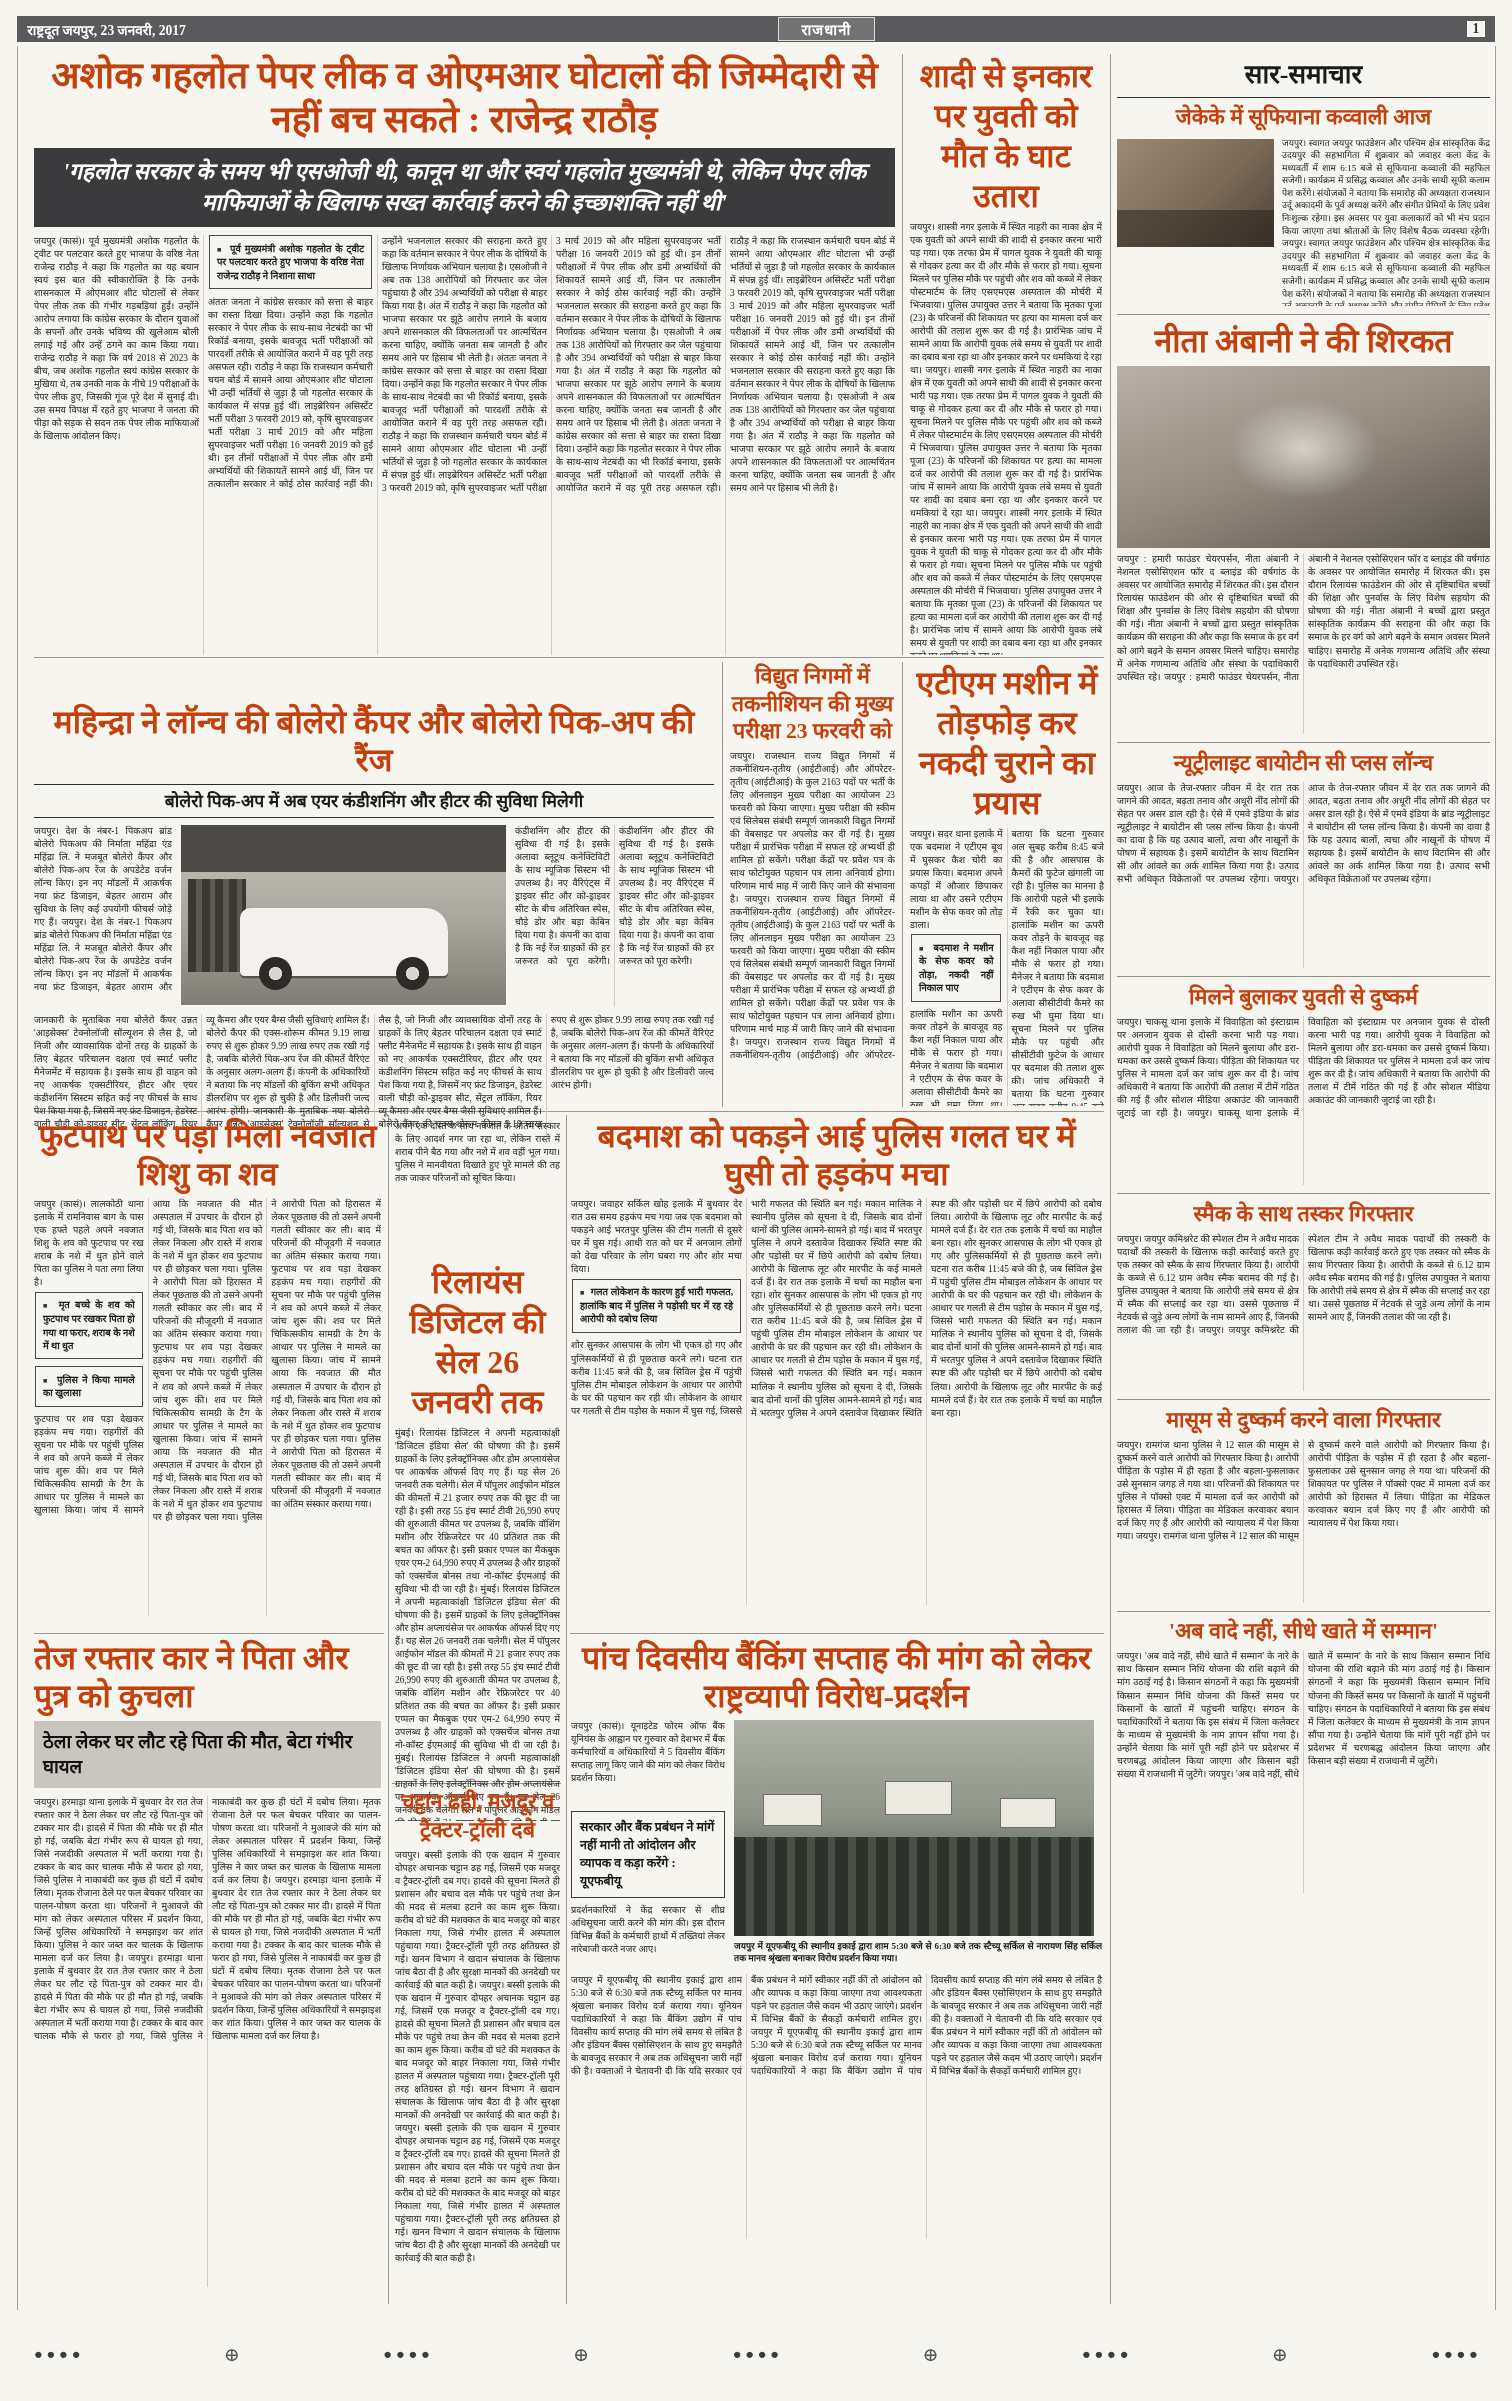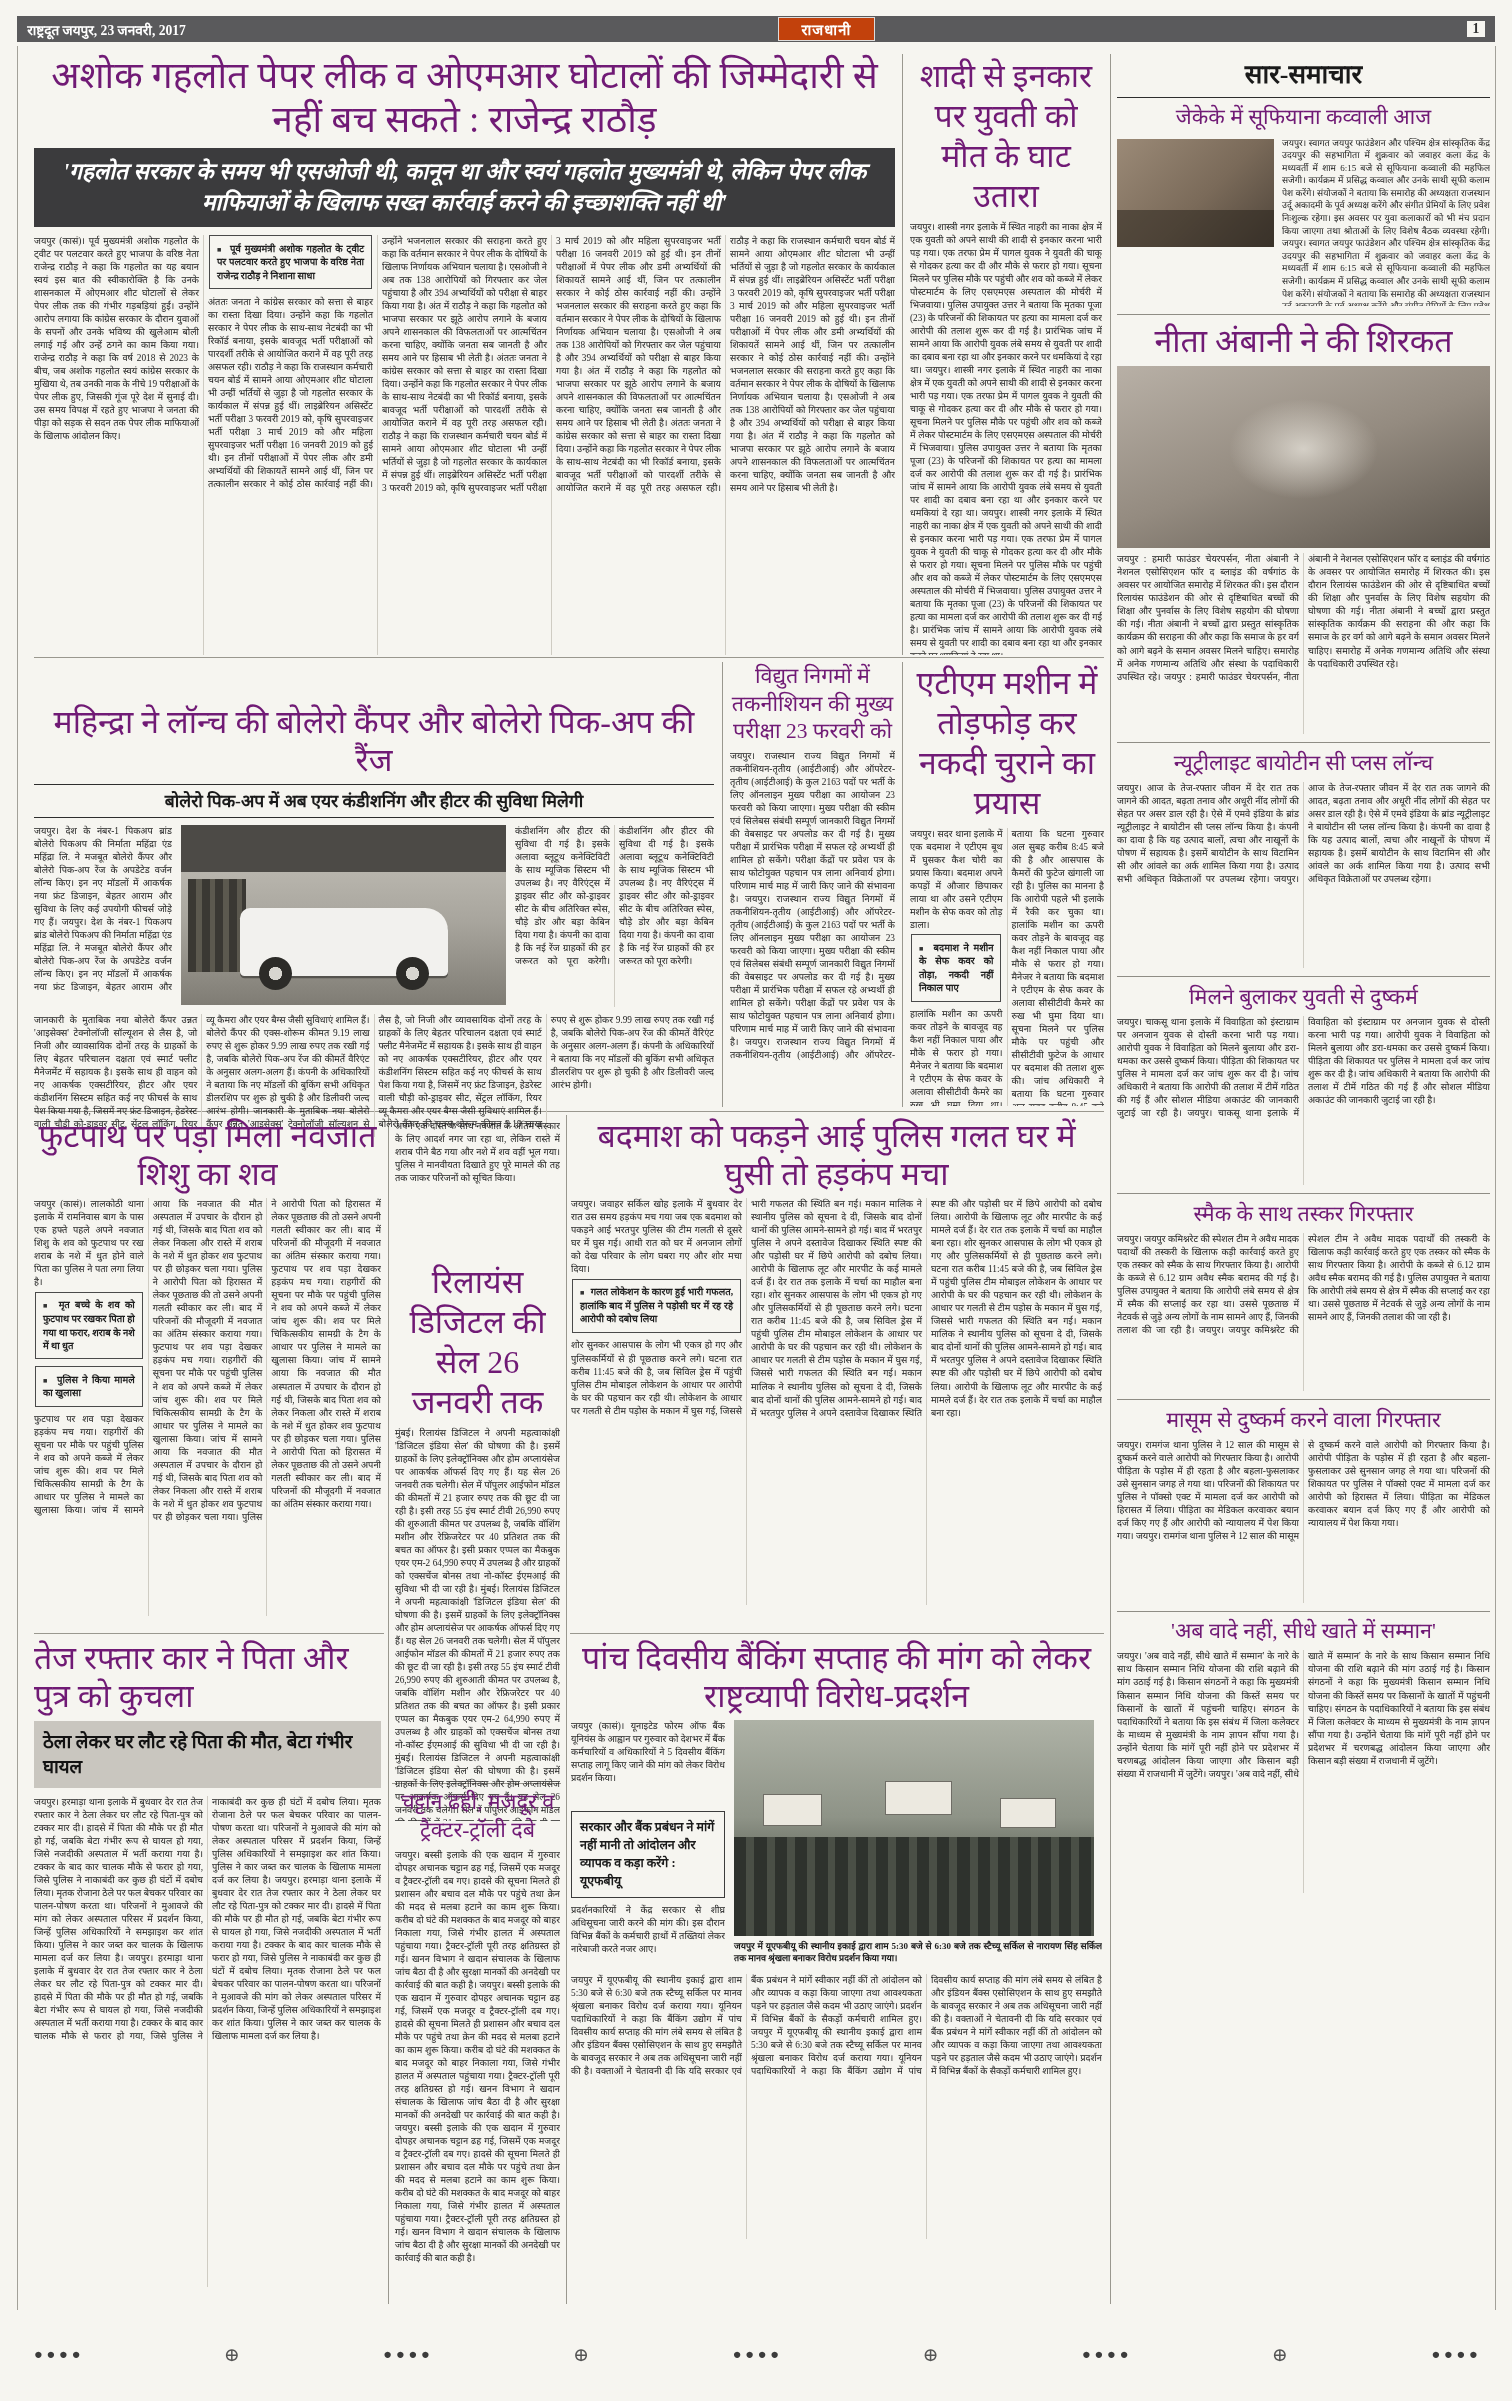--- a/index.html
+++ b/index.html
@@ -2,31 +2,31 @@
 <html style="font-size:9px"><head>
 <meta charset="utf-8">
 <style>
   html,body{margin:0;padding:0;background:#b9b8b4;}
   .page{position:relative;width:1512px;height:2401px;background:#f6f5f0;margin:0 auto;
         font-family:"Liberation Serif","DejaVu Serif",serif;color:#1a1a1a;overflow:hidden;}
   
   .header-bar{position:absolute;left:17px;top:16px;width:1478px;height:26px;background:#5a5a5c;
               color:#fff;display:flex;align-items:center;justify-content:space-between;padding:0 10.2px;box-sizing:border-box;}
   .mh-left{font-size:13.6px;font-weight:700;}
-  .mh-center{font-size:14.7px;font-weight:700;letter-spacing:1.1px;background:#c2410c;border:0.6px solid #dcdcdc;
+  .mh-center{font-size:14.7px;font-weight:700;letter-spacing:1.1px;background:#737373;border:0.6px solid #dcdcdc;
              padding:1.1px 22.6px;}
   .mh-right{font-size:13.6px;font-weight:700;background:#f6f5f0;color:#333;padding:0 5.6px;}
   
   .vr,.hrule{position:absolute;background:#9a988f;}
   .vr{width:0.6px;}
   .hrule{height:0.6px;}
   .edge{position:absolute;width:0.6px;background:#a3a199;top:46px;height:2264px;}
   
   .article{position:absolute;overflow:hidden;box-sizing:border-box;}
-  .hl{font-weight:400;text-align:center;margin:0 0 4.5px 0;color:#701a75;}
+  .hl{font-weight:700;text-align:center;margin:0 0 4.5px 0;color:#c2410c;}
   .hl-xl{font-size:37px;line-height:1.18;}
   .hl-lg{font-size:32px;line-height:1.2;}
   .hl-md{font-size:32px;line-height:1.25;}
   .hl-sm{font-size:21.5px;line-height:1.28;}
   .hl-left{text-align:left;}
   .bd{font-size:9.3px;line-height:1.4;text-align:justify;color:#1d1d1d;overflow:hidden;
       column-gap:9px;column-rule:0.6px solid #cfccc3;}
   .c1{column-count:1;}.c2{column-count:2;}.c3{column-count:3;}.c4{column-count:4;}.c5{column-count:5;}
   .rev{background:#3b3b3d;color:#fff;font-weight:700;font-style:italic;text-align:center;
        padding:9px 17px;font-size:22.6px;line-height:1.35;margin:6.8px 0 8px 0;}

